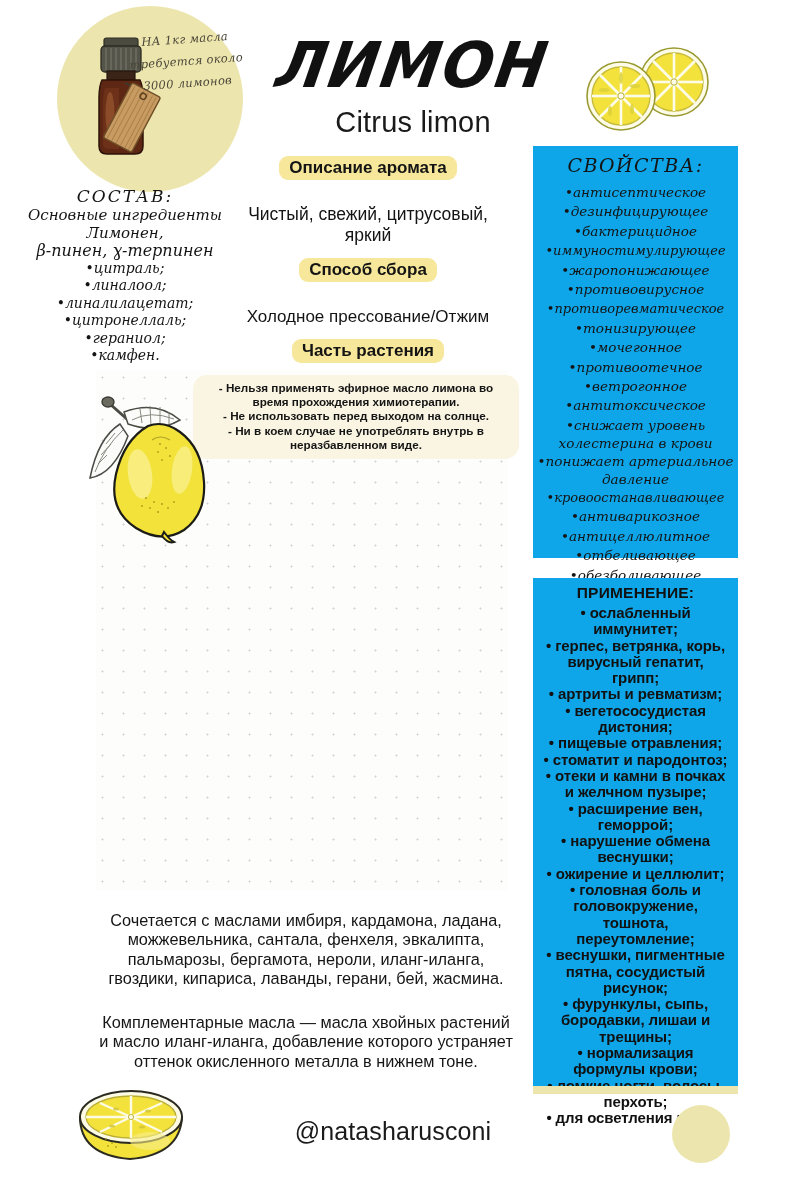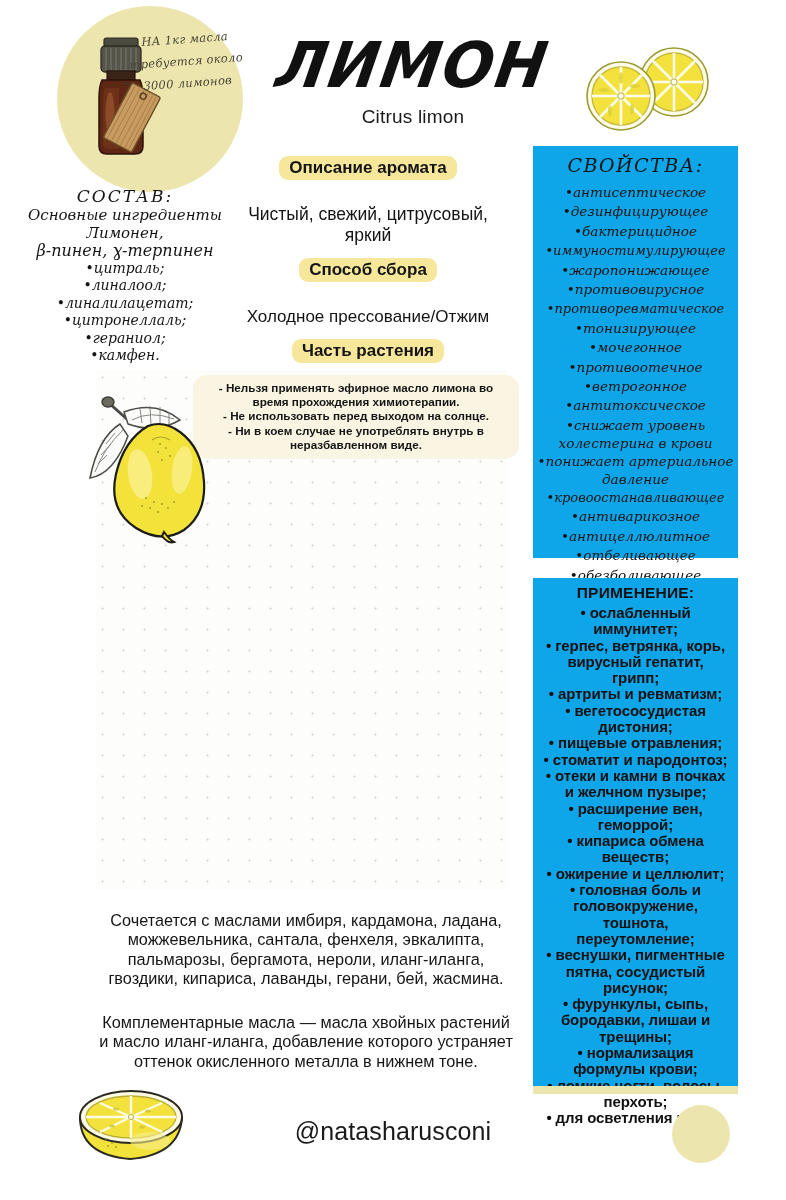--- a/index.html
+++ b/index.html
@@ -64,21 +64,21 @@
     font-family:"DejaVu Sans", sans-serif;
     font-weight:bold;font-style:italic;
     font-size:60px;line-height:62px;
     letter-spacing:2px;
     color:#111;
     text-align:center;
     transform:skewX(-9deg) scaleY(1.05);
   }
   .title-sub{
     position:absolute;left:268px;top:106px;width:290px;
-    font-size:19px;color:#1a1a1a;text-align:center;
+    font-size:29px;color:#1a1a1a;text-align:center;
     font-family:"Liberation Sans", sans-serif;
     letter-spacing:.2px;
   }
 
   
   .slices{position:absolute;left:566px;top:44px;width:170px;height:100px;}
 
   
   .sostav{
     position:absolute;left:20px;top:186px;width:210px;
@@ -397,21 +397,21 @@
     <div class="uses-h">ПРИМЕНЕНИЕ:</div>
     <ul class="uses-list">
       <li>• ослабленный иммунитет;</li>
       <li>• герпес, ветрянка, корь, вирусный гепатит, грипп;</li>
       <li>• артриты и ревматизм;</li>
       <li>• вегетососудистая дистония;</li>
       <li>• пищевые отравления;</li>
       <li>• стоматит и пародонтоз;</li>
       <li>• отеки и камни в почках и желчном пузыре;</li>
       <li>• расширение вен, геморрой;</li>
-      <li>• кипариса обмена веществ;</li>
+      <li>• нарушение обмена веснушки;</li>
       <li>• ожирение и целлюлит;</li>
       <li>• головная боль и головокружение, тошнота, переутомление;</li>
       <li>• веснушки, пигментные пятна, сосудистый рисунок;</li>
       <li>• фурункулы, сыпь, бородавки, лишаи и трещины;</li>
       <li>• нормализация формулы крови;</li>
       <li>• ломкие ногти, волосы, перхоть;</li>
       <li>• для осветления волос.</li>
     </ul>
   </div>
 

